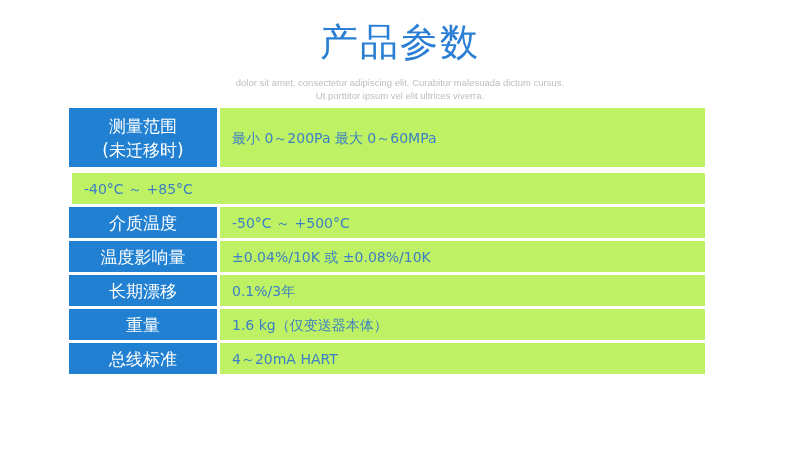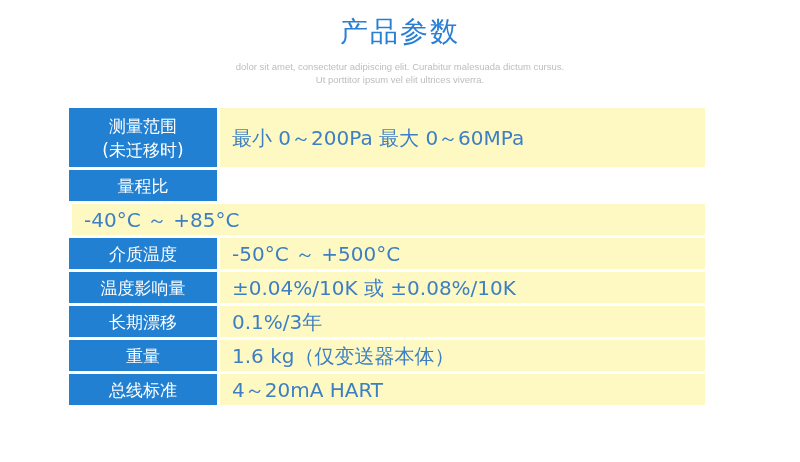--- a/index.html
+++ b/index.html
@@ -17,26 +17,26 @@
     position: relative;
     width: 800px;
     height: 462px;
     box-sizing: border-box;
   }
   .header {
     padding-top: 8px;
     text-align: center;
   }
   .page-title {
-    font-size: 28px;
+    font-size: 38px;
     line-height: 48px;
     color: #2a7fd4;
     font-weight: 400;
     letter-spacing: 2px;
-    margin: 0;
+    margin: 10px;
     font-family: "DejaVu Sans", "Liberation Sans", sans-serif;
   }
   .subtitle {
     margin: 4px auto 0 auto;
     width: 420px;
     font-size: 9.5px;
     line-height: 13px;
     color: #bdbdbd;
     font-weight: 400;
   }
@@ -72,23 +72,23 @@
     font-family: "DejaVu Sans", "Liberation Sans", sans-serif;
     box-sizing: border-box;
   }
   .spec-label span {
     display: block;
     white-space: nowrap;
   }
   .spec-value {
     flex: 1 1 auto;
     margin-left: 3px;
-    background: #fef9c3;
+    background: #bef264;
     color: #3d7fc4;
-    font-size: 20px;
+    font-size: 14px;
     line-height: 24px;
     display: flex;
     align-items: center;
     padding-left: 12px;
     font-family: "DejaVu Sans", "Liberation Sans", sans-serif;
     box-sizing: border-box;
     white-space: nowrap;
   }
   .row-tall .spec-label,
   .row-tall .spec-value {
@@ -116,23 +116,20 @@
 
     <div class="spec-row row-tall">
       <div class="spec-label">
         <span>测量范围</span>
         <span>(未迁移时)</span>
       </div>
       <div class="spec-value">最小 0～200Pa 最大 0～60MPa</div>
     </div>
 
     <div class="spec-row row-short">
-      <div class="spec-label">
-        <span>量程比</span>
-      </div>
     </div>
 
     <div class="spec-row row-short">
       <div class="spec-value">-40°C ～ +85°C</div>
     </div>
 
     <div class="spec-row row-short">
       <div class="spec-label">
         <span>介质温度</span>
       </div>

